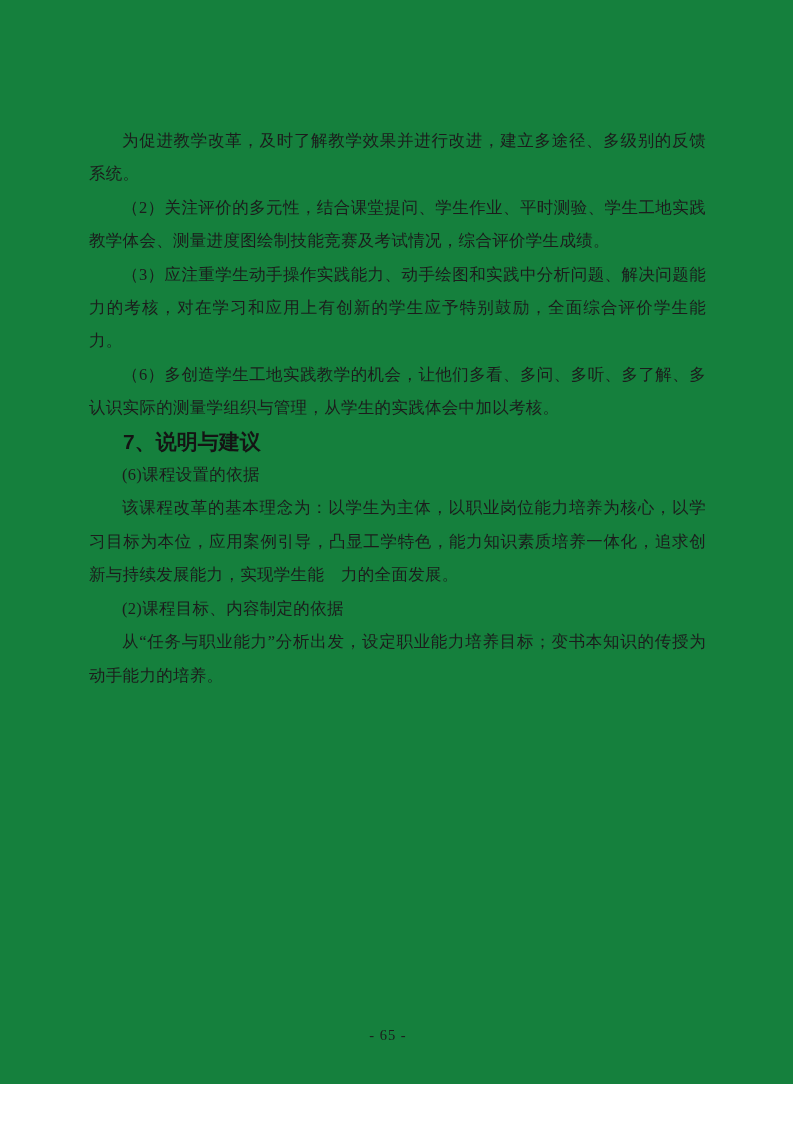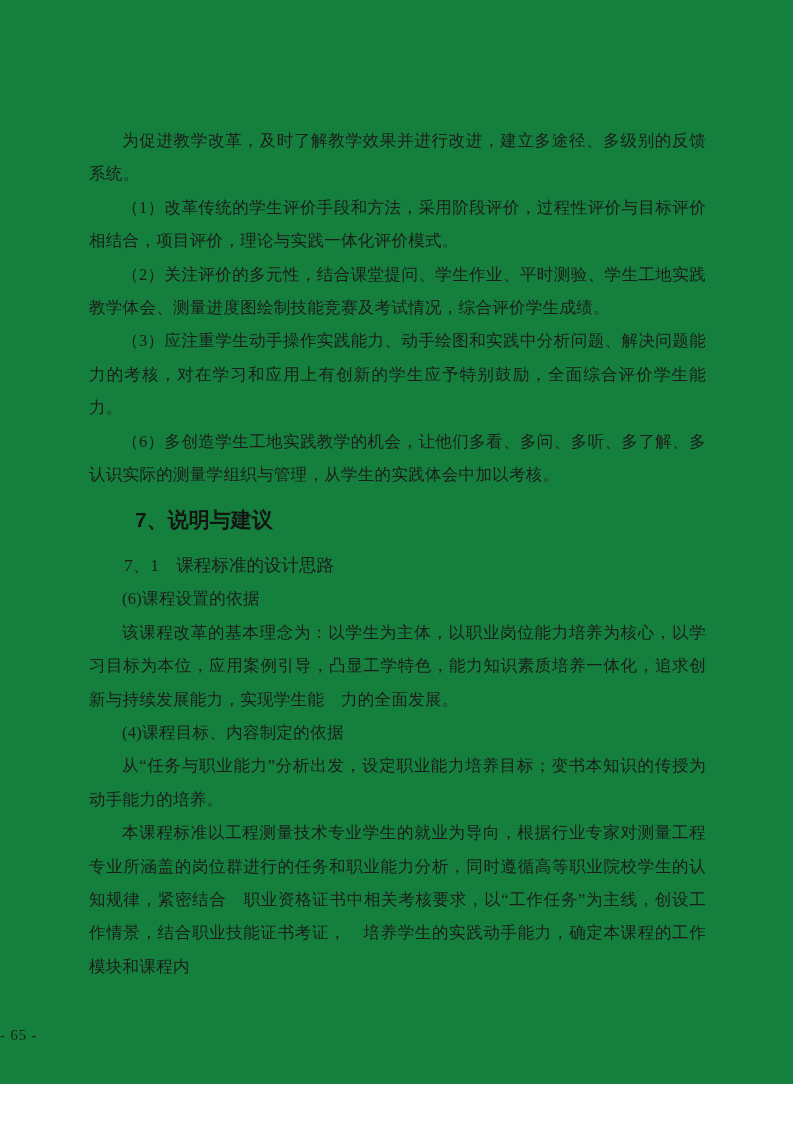--- a/index.html
+++ b/index.html
@@ -25,79 +25,76 @@
   .para {
     margin: 0;
     text-indent: 2em;
     text-align: justify;
     font-size: 16.5px;
     line-height: 33.4px;
     letter-spacing: 0.3px;
     word-break: break-all;
   }
   .section-heading {
-    margin: 12px;
+    margin: 0;
     text-indent: 34px;
     font-family: "Liberation Sans", "DejaVu Sans", sans-serif;
     font-weight: 700;
     font-size: 21px;
     line-height: 33.4px;
     color: #141414;
   }
   .subsection-heading {
     margin: 0;
     text-indent: 35px;
     font-weight: 400;
     font-size: 17.5px;
     line-height: 33.4px;
     color: #1c1c1c;
   }
   .page-footer {
     position: absolute;
     left: 0;
     right: 17px;
     top: 1026px;
-    text-align: left;
+    text-align: center;
   }
   .page-number {
     font-size: 14.5px;
     letter-spacing: 1px;
     color: #1c1c1c;
   }
 </style>
 </head>
 <body>
 
 <div class="page">
   <main class="doc-content">
 
     <p class="para">为促进教学改革，及时了解教学效果并进行改进，建立多途径、多级别的反馈系统。</p>
 
-    <p class="para">（1）改革传统的学生评价手段和方法，采用阶段评价，过程性评价与目标评价相结合，项目评价，理论与实践一体化评价模式。</p>
 
     <p class="para">（2）关注评价的多元性，结合课堂提问、学生作业、平时测验、学生工地实践教学体会、测量进度图绘制技能竞赛及考试情况，综合评价学生成绩。</p>
 
     <p class="para">（3）应注重学生动手操作实践能力、动手绘图和实践中分析问题、解决问题能力的考核，对在学习和应用上有创新的学生应予特别鼓励，全面综合评价学生能力。</p>
 
     <p class="para">（6）多创造学生工地实践教学的机会，让他们多看、多问、多听、多了解、多认识实际的测量学组织与管理，从学生的实践体会中加以考核。</p>
 
     <h1 class="section-heading">7、说明与建议</h1>
 
-    <h2 class="subsection-heading">7、1　课程标准的设计思路</h2>
 
     <p class="para">(6)课程设置的依据</p>
 
 
 
     <p class="para">该课程改革的基本理念为：以学生为主体，以职业岗位能力培养为核心，以学习目标为本位，应用案例引导，凸显工学特色，能力知识素质培养一体化，追求创新与持续发展能力，实现学生能　力的全面发展。</p>
 
-    <p class="para">(4)课程目标、内容制定的依据</p>
+    <p class="para">(2)课程目标、内容制定的依据</p>
 
     <p class="para">从“任务与职业能力”分析出发，设定职业能力培养目标；变书本知识的传授为动手能力的培养。</p>
 
-    <p class="para">本课程标准以工程测量技术专业学生的就业为导向，根据行业专家对测量工程专业所涵盖的岗位群进行的任务和职业能力分析，同时遵循高等职业院校学生的认知规律，紧密结合　职业资格证书中相关考核要求，以“工作任务”为主线，创设工作情景，结合职业技能证书考证，　培养学生的实践动手能力，确定本课程的工作模块和课程内</p>
 
   </main>
 
   <footer class="page-footer">
     <span class="page-number">- 65 -</span>
   </footer>
 </div>
 
 </body></html>

